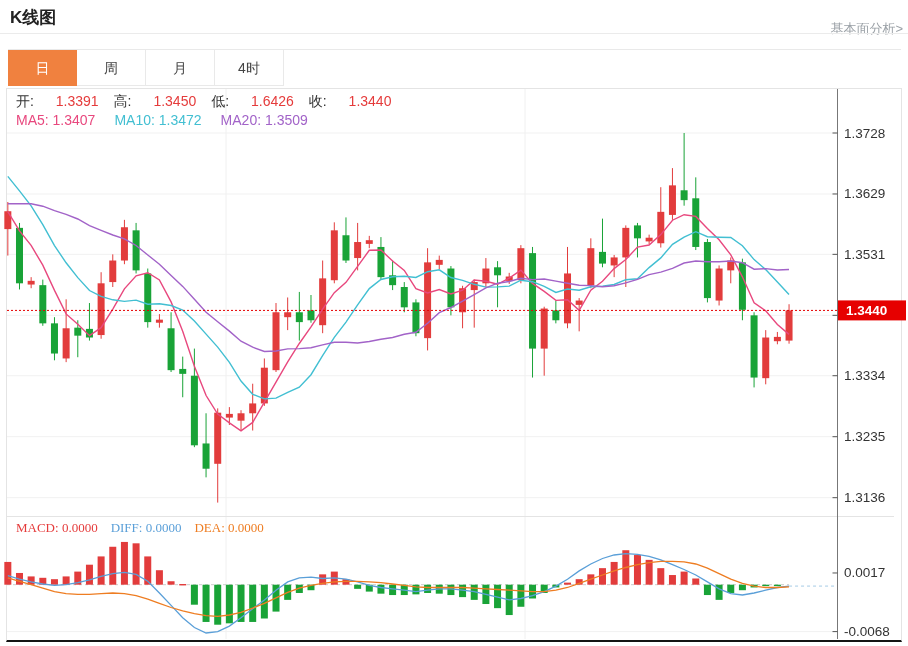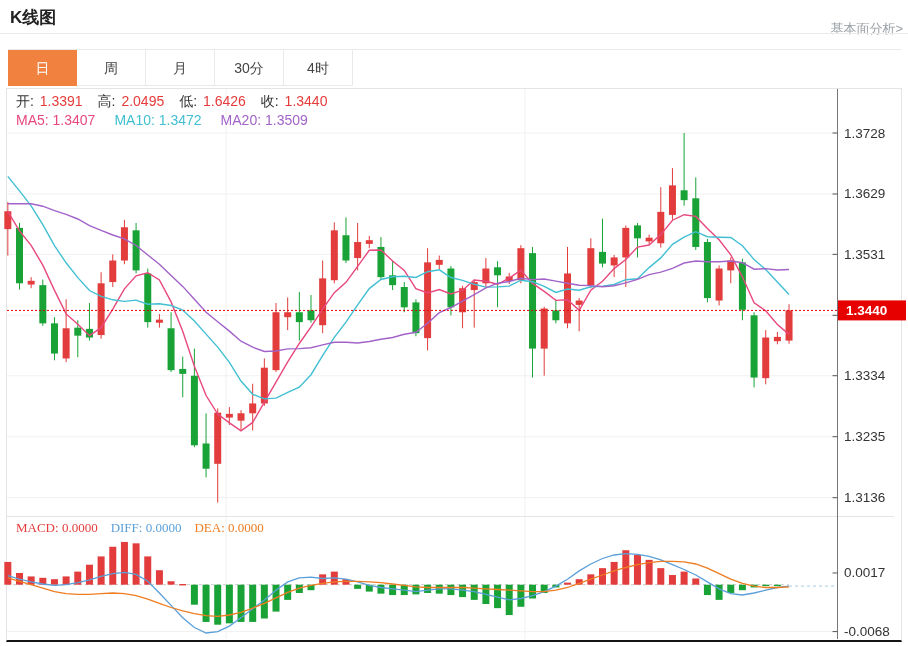--- a/index.html
+++ b/index.html
@@ -12,39 +12,38 @@
   .tab{width:69px;height:36px;line-height:36px;text-align:center;font-size:14px;color:#444;background:#fff;
        border-right:1px solid #e9e9e9;border-bottom:1px solid #e9e9e9;cursor:pointer;box-sizing:border-box;}
   .tab:first-child{border-left:1px solid #e9e9e9;}
   .tab.active{background:var(--tab-accent,#f0813f);color:#fff;border-color:var(--tab-accent,#f0813f);}
   .chart-frame{position:absolute;left:6px;top:88px;width:894px;height:551px;border:1px solid #e4e4e4;
                border-bottom:2px solid #141414;background:#fff;box-sizing:content-box;}
   svg.overlay{position:absolute;left:0;top:0;width:908px;height:646px;pointer-events:none;}
   .row-ohlc{position:absolute;left:16px;top:93px;font-size:14px;z-index:3;white-space:nowrap;}
   .row-ohlc .item{display:inline-block;margin-right:15px;}
   .row-ohlc .lbl{color:#333;}
-  .row-ohlc .val{color:#e53b3b;margin-left:2px;}
+  .row-ohlc .val{color:#e53b3b;margin-left:18px;}
   .row-ma{position:absolute;left:16px;top:112px;font-size:14px;z-index:3;white-space:nowrap;}
   .row-ma .item{display:inline-block;margin-right:19px;}
   .macd-legend{position:absolute;left:16px;top:520px;font-size:13px;z-index:3;white-space:nowrap;font-family:Liberation Serif, serif;}
   .macd-legend .item{display:inline-block;margin-right:13px;}
 </style>
 </head>
 <body>
 
 <div class="page">
   <div class="title">K线图</div>
   <a class="fund-link">基本面分析&gt;</a>
   <div class="hdr-divider"></div>
 
   <div class="tabbar">
       <div class="tab active">日</div>
       <div class="tab">周</div>
       <div class="tab">月</div>
-      <div class="tab">30分</div>
       <div class="tab">4时</div>
     </div>
 
   <div class="chart-frame"></div>
 
   <svg class="overlay" id="chart-svg" viewBox="0 0 908 646" xmlns="http://www.w3.org/2000/svg">
       <line x1="7" x2="836.5" y1="133" y2="133" stroke="#f1f1f1" stroke-width="1"></line>
       <line x1="7" x2="836.5" y1="193.98400000000012" y2="193.98400000000012" stroke="#f1f1f1" stroke-width="1"></line>
       <line x1="7" x2="836.5" y1="254.35200000000032" y2="254.35200000000032" stroke="#f1f1f1" stroke-width="1"></line>
       <line x1="7" x2="836.5" y1="315.33600000000047" y2="315.33600000000047" stroke="#f1f1f1" stroke-width="1"></line>
@@ -282,16 +281,16 @@
       <line x1="832.5" x2="837.5" y1="497.6719999999995" y2="497.6719999999995" stroke="#555"></line>
       <text x="844" y="502.1719999999995" font-size="13.5" fill="#333333" font-family="&quot;Liberation Sans&quot;,&quot;DejaVu Sans&quot;,sans-serif">1.3136</text>
       <line x1="832.5" x2="837.5" y1="572.9751" y2="572.9751" stroke="#555"></line>
       <text x="844" y="577.4751" font-size="13.5" fill="#333333" font-family="&quot;Liberation Sans&quot;,&quot;DejaVu Sans&quot;,sans-serif">0.0017</text>
       <line x1="832.5" x2="837.5" y1="631.5996" y2="631.5996" stroke="#555"></line>
       <text x="844" y="636.0996" font-size="13.5" fill="#333333" font-family="&quot;Liberation Sans&quot;,&quot;DejaVu Sans&quot;,sans-serif">-0.0068</text>
       <rect x="838" y="300.4079999999996" width="68" height="20" fill="#e60000"></rect>
       <text x="846" y="315.20799999999963" font-size="13.5" font-weight="bold" fill="#ffffff" font-family="&quot;Liberation Sans&quot;,&quot;DejaVu Sans&quot;,sans-serif">1.3440</text>
     </svg>
 
-  <div class="row-ohlc"><span class="item"><span class="lbl">开:</span><span class="val"> 1.3391</span></span><span class="item"><span class="lbl">高:</span><span class="val"> 2.0495</span></span><span class="item"><span class="lbl">低:</span><span class="val"> 1.6426</span></span><span class="item"><span class="lbl">收:</span><span class="val"> 1.3440</span></span></div>
+  <div class="row-ohlc"><span class="item"><span class="lbl">开:</span><span class="val"> 1.3391</span></span><span class="item"><span class="lbl">高:</span><span class="val"> 1.3450</span></span><span class="item"><span class="lbl">低:</span><span class="val"> 1.6426</span></span><span class="item"><span class="lbl">收:</span><span class="val"> 1.3440</span></span></div>
   <div class="row-ma"><span class="item"><span class="lbl" style="color: rgb(232, 72, 126);">MA5:</span><span class="val" style="color: rgb(232, 72, 126);"> 1.3407</span></span><span class="item"><span class="lbl" style="color: rgb(66, 191, 210);">MA10:</span><span class="val" style="color: rgb(66, 191, 210);"> 1.3472</span></span><span class="item"><span class="lbl" style="color: rgb(162, 99, 200);">MA20:</span><span class="val" style="color: rgb(162, 99, 200);"> 1.3509</span></span></div>
   <div class="macd-legend"><span class="item"><span class="lbl" style="color: rgb(229, 59, 59);">MACD:</span><span class="val" style="color: rgb(229, 59, 59);"> 0.0000</span></span><span class="item"><span class="lbl" style="color: rgb(90, 159, 216);">DIFF:</span><span class="val" style="color: rgb(90, 159, 216);"> 0.0000</span></span><span class="item"><span class="lbl" style="color: rgb(238, 125, 34);">DEA:</span><span class="val" style="color: rgb(238, 125, 34);"> 0.0000</span></span></div>
 </div>
 
 </body></html>

